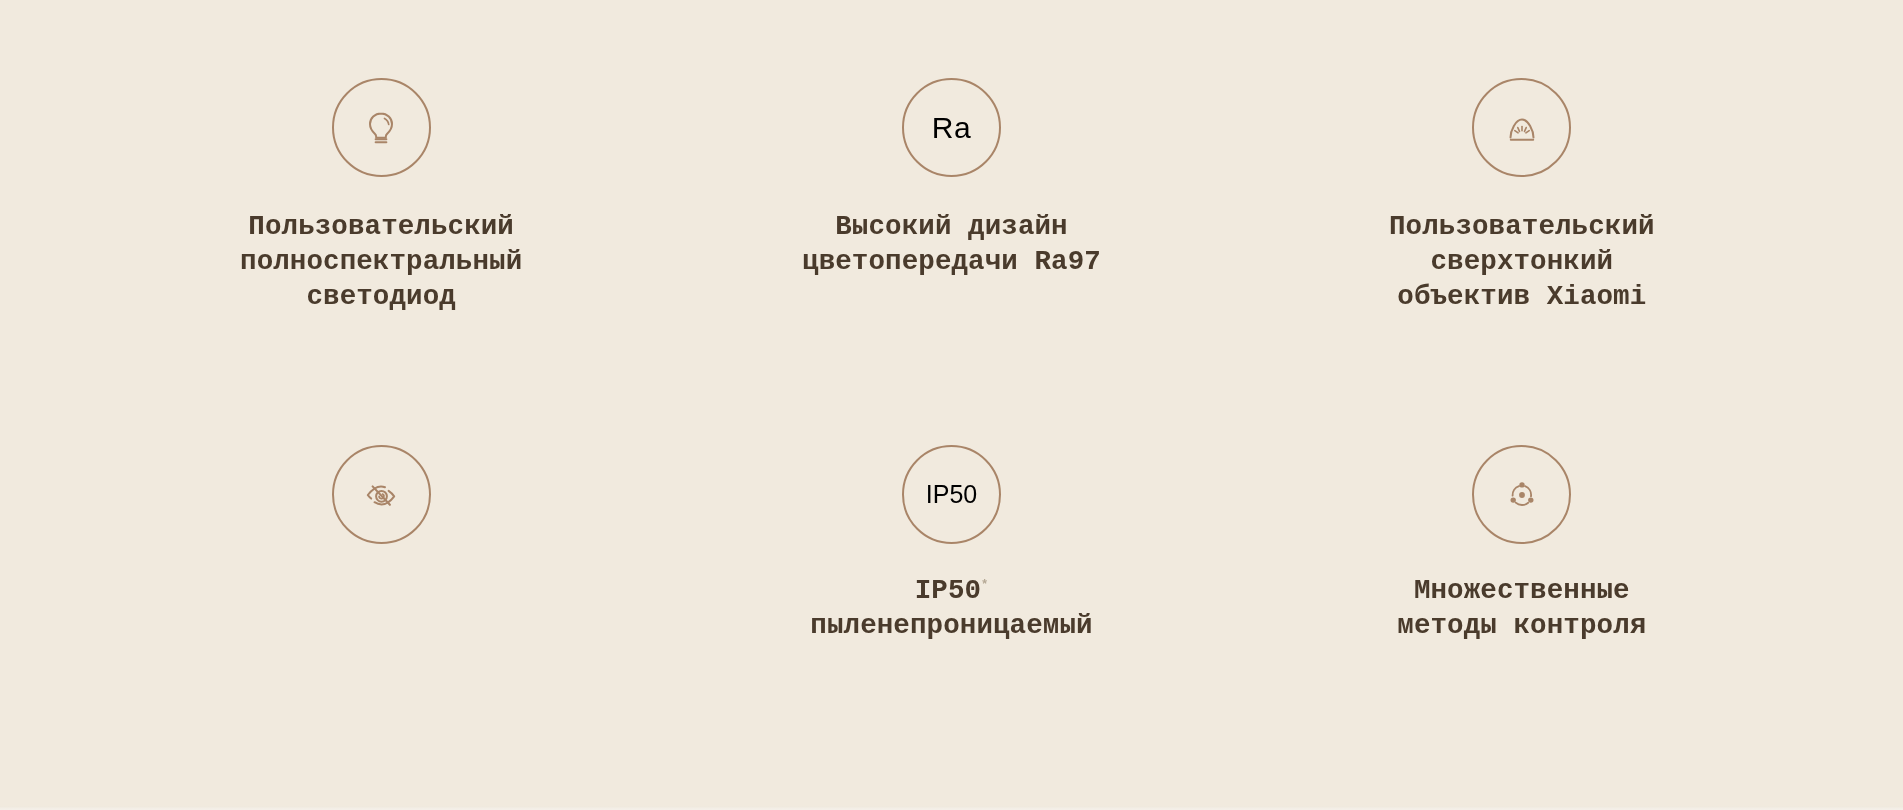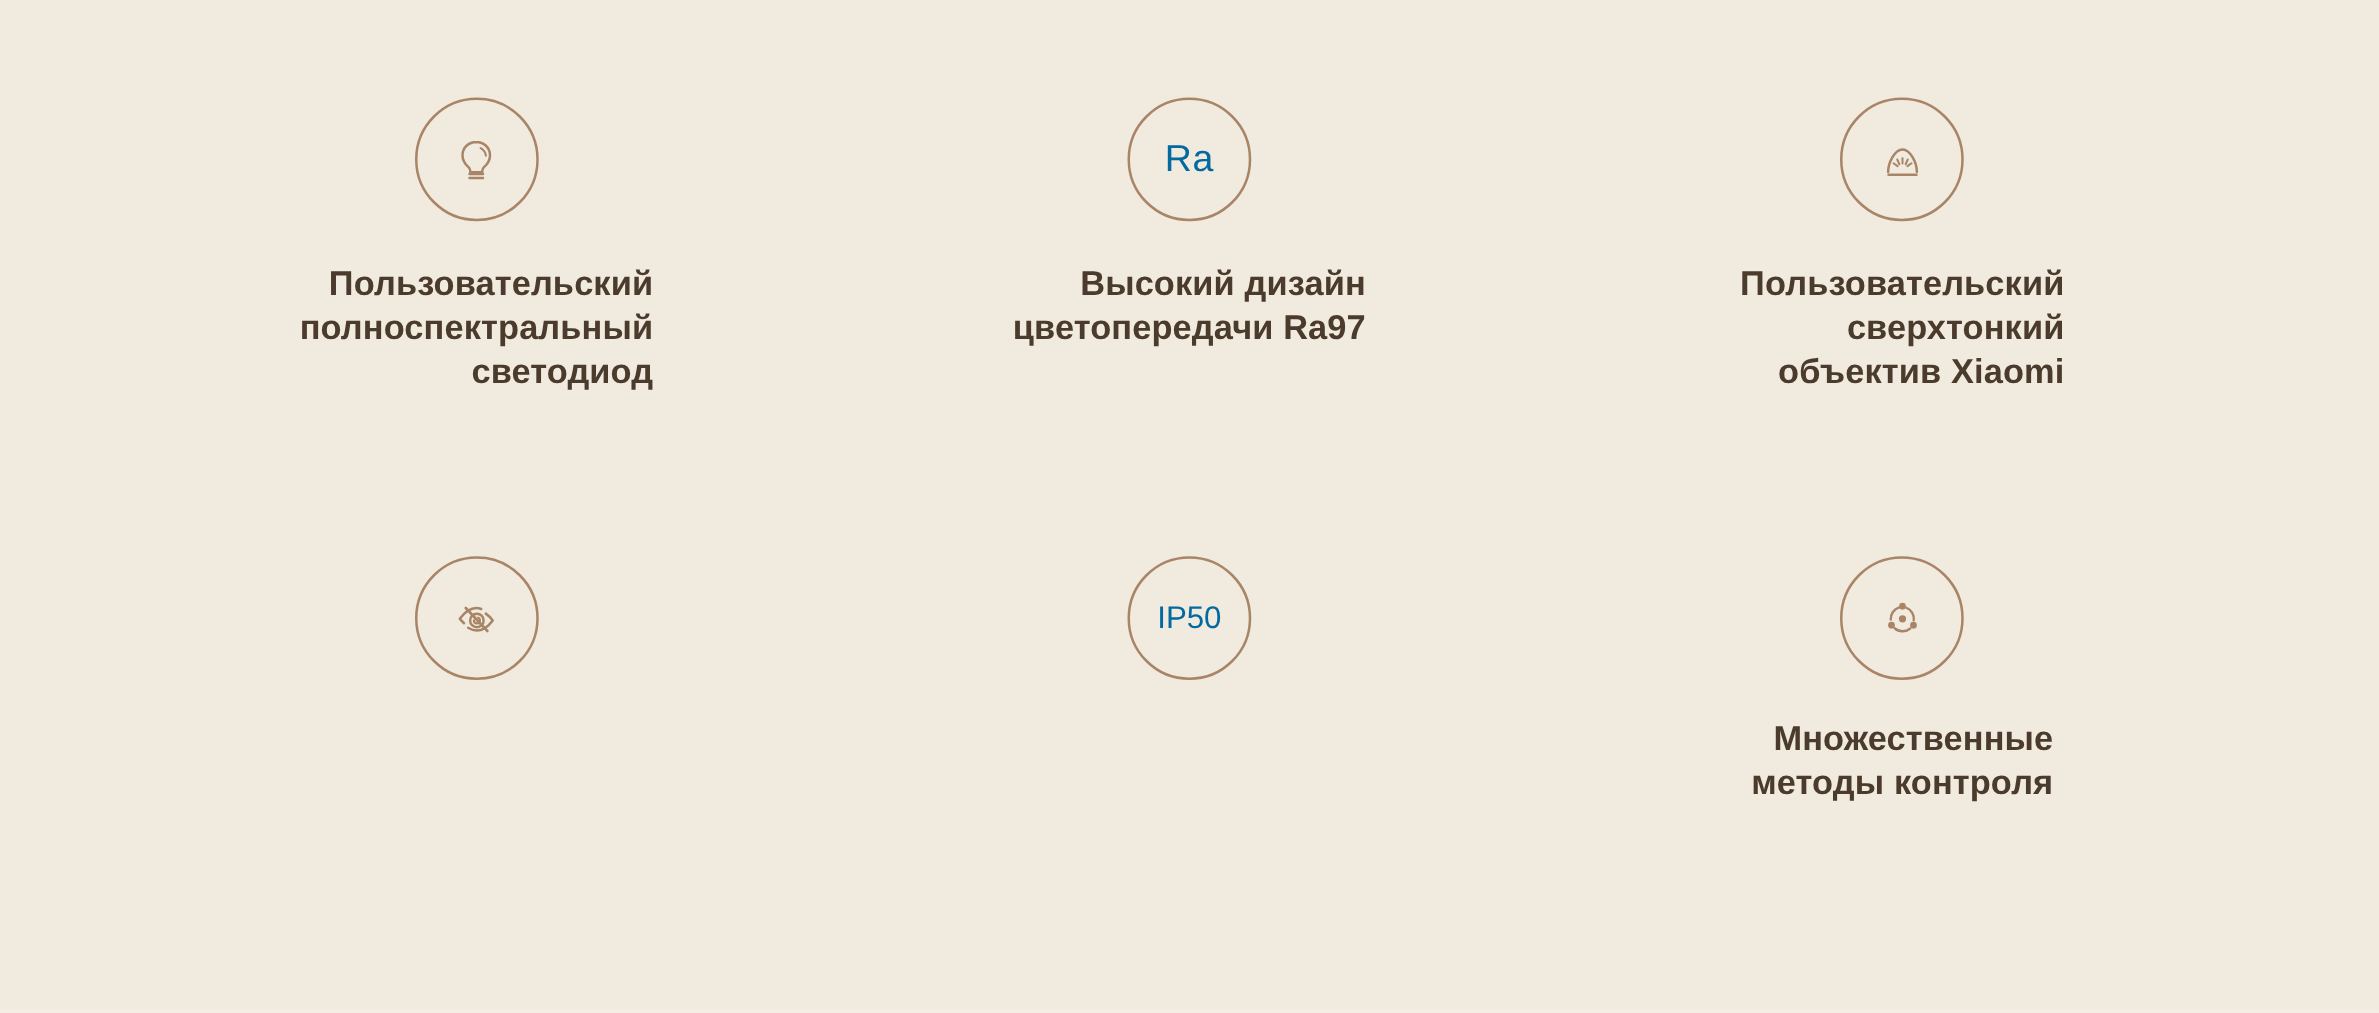--- a/index.html
+++ b/index.html
@@ -72,38 +72,38 @@
   }
 
   .icon-circle svg {
     display: block;
   }
 
   .icon-text {
     font-family: "Liberation Sans", sans-serif;
     font-size: 30px;
     letter-spacing: 0.5px;
-    color: #0369a1;
+    color: #000000;
     line-height: 1;
     font-weight: 400;
   }
 
   .icon-text.small {
     font-size: 25px;
     letter-spacing: 0px;
   }
 
   .feature-label {
     margin-top: 33px;
-    font-family: Liberation Sans, sans-serif;
+    font-family: Liberation Mono, monospace;
     font-size: 27.5px;
     font-weight: bold;
     color: #4a3b2c;
     line-height: 1.27;
-    text-align: right;
+    text-align: center;
     max-width: 420px;
     white-space: pre-line;
     letter-spacing: 0.1px;
   }
 
   .feature-cell.row2 .feature-label {
     margin-top: 30px;
   }
 
   .sup-mark {
@@ -177,20 +177,22 @@
             <path d="M13.6 13.4l17.3 18.4" stroke-width="2.1"></path>
           </svg>
         </span>
       </div>
     </div>
 
     <div class="feature-cell row2">
       <div class="icon-circle">
         <span class="icon-text small">IP50</span>
       </div>
+      <div class="feature-label"><span>IP50</span><span class="sup-mark">*</span>
+<span>пыленепроницаемый</span></div>
     </div>
 
     <div class="feature-cell row2">
       <div class="icon-circle">
         <span>
           <svg width="44" height="44" viewBox="0 0 44 44" fill="none" stroke="#a98568" stroke-width="1.9" stroke-linecap="round" stroke-linejoin="round">
             <circle cx="22" cy="22" r="2.9" fill="#a98568" stroke="none"></circle>
             <circle cx="22" cy="11.9" r="2.7" fill="#a98568" stroke="none"></circle>
             <circle cx="30.8" cy="27.1" r="2.7" fill="#a98568" stroke="none"></circle>
             <circle cx="13.2" cy="27.1" r="2.7" fill="#a98568" stroke="none"></circle>

